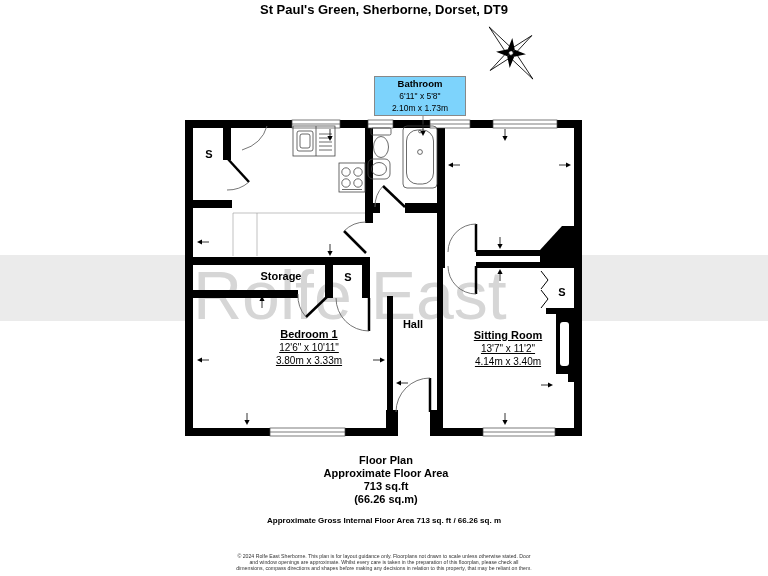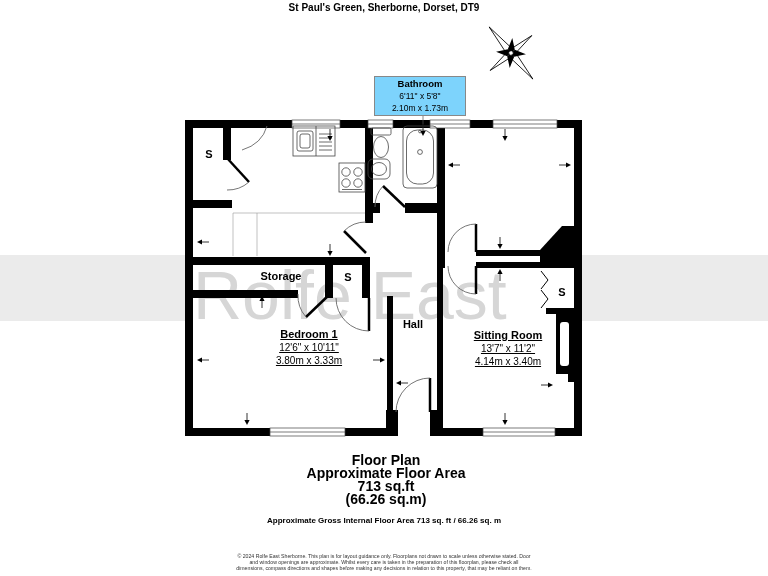--- a/index.html
+++ b/index.html
@@ -1,29 +1,29 @@
 <!DOCTYPE html>
 <html><head>
 <meta charset="utf-8">
 <style>
   html,body{margin:0;padding:0;background:#fff;}
   #stage{position:relative;width:768px;height:576px;background:#ffffff;overflow:hidden;
          font-family:"Liberation Sans","DejaVu Sans",sans-serif;color:#000;}
   .abs{position:absolute;}
   .ctr{transform:translateX(-50%);text-align:center;white-space:nowrap;}
-  #title{top:2px;left:384px;font-size:10px;font-weight:bold;}
+  #title{top:2px;left:384px;font-size:13px;font-weight:bold;}
   .room-label{line-height:13px;}
   .room-name{font-size:11px;font-weight:bold;}
   .room-dim{font-size:10px;}
   .s-label{font-size:11px;font-weight:bold;}
   #bathroom-box{left:374px;top:76px;width:90px;background:#7dd3fc;border:1px solid #888;
                 text-align:center;line-height:12px;padding:1px 0;z-index:3;}
   #bathroom-box .room-name{font-size:9.5px;}
   #bathroom-box .room-dim{font-size:8.5px;}
-  #summary{top:454px;left:386px;font-size:14px;font-weight:bold;line-height:13px;text-align:center;}
+  #summary{top:454px;left:386px;font-size:11px;font-weight:bold;line-height:13px;text-align:center;}
   #gross{top:516px;left:384px;font-size:8px;font-weight:bold;}
   .disc{left:384px;font-size:5.2px;line-height:6px;color:#333;}
   svg{position:absolute;left:0;top:0;}
   .lbl{z-index:2;}
 </style>
 </head>
 <body>
 
 <div id="stage">
 

